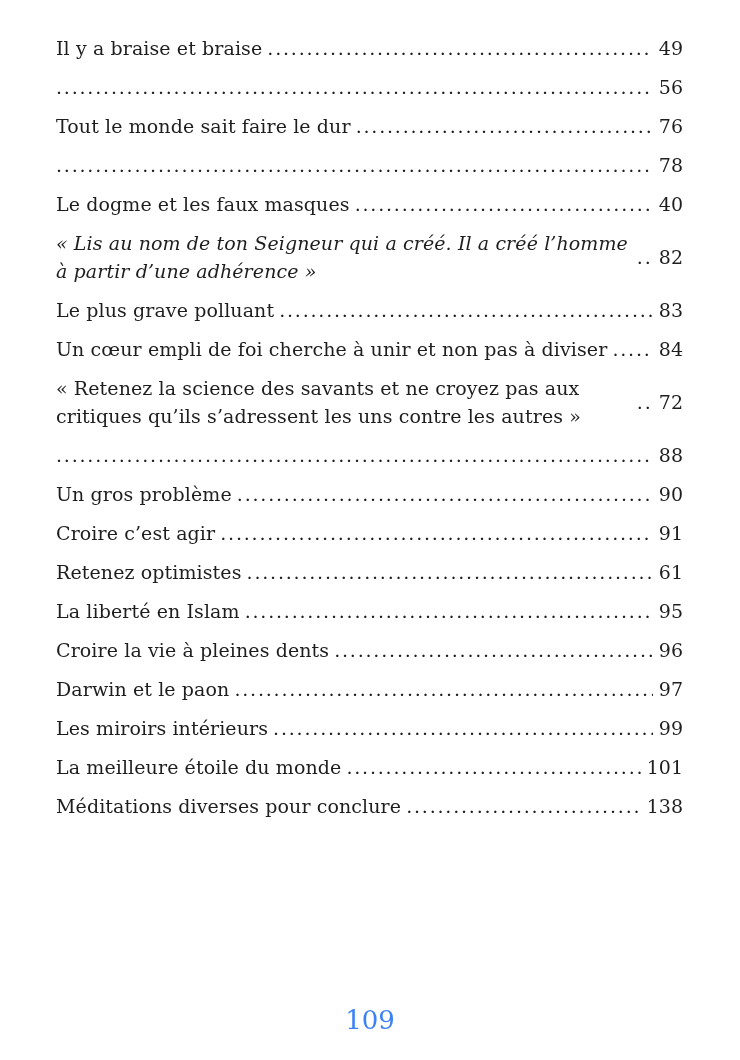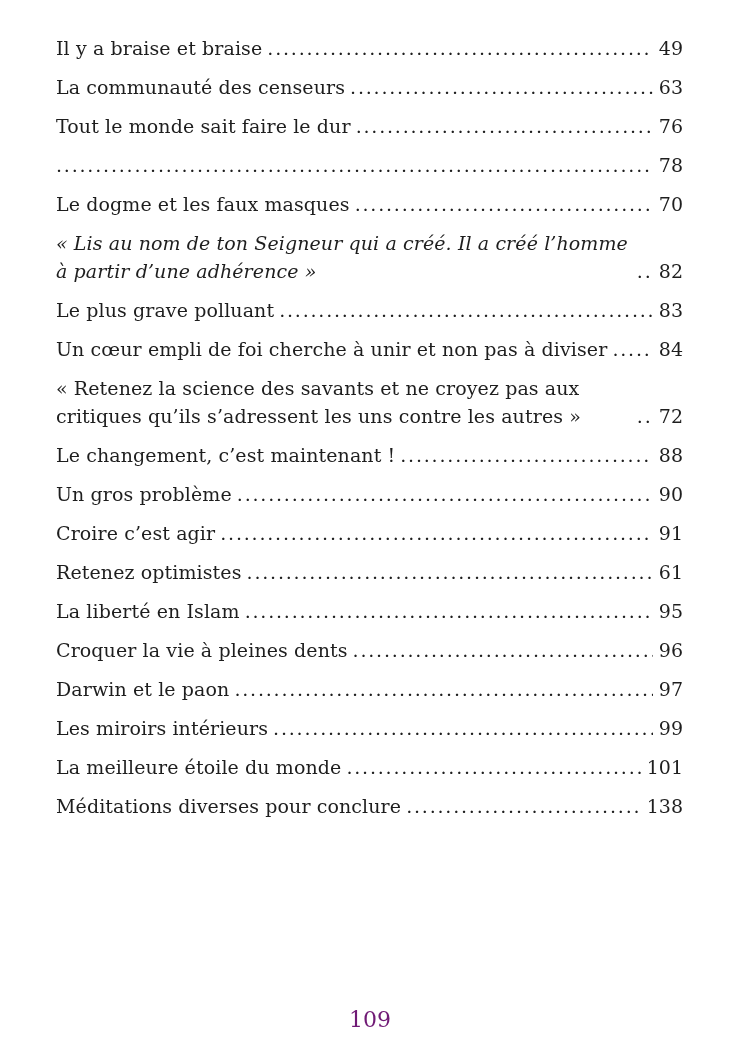--- a/index.html
+++ b/index.html
@@ -20,21 +20,21 @@
     position: absolute;
     left: 56px;
     right: 57px;
     top: 34px;
   }
   .entry {
     margin-bottom: 11px;
   }
   .entry-line {
     display: flex;
-    align-items: flex-end;
+    align-items: center;
   }
   .title {
     font-size: 19px;
     line-height: 28px;
     padding-right: 5px;
     letter-spacing: 0.1px;
   }
   .entry.italic .title {
     font-style: italic;
   }
@@ -52,62 +52,61 @@
     font-size: 19px;
     line-height: 28px;
     padding-left: 6px;
   }
   .footer {
     position: absolute;
     left: 0;
     right: 0;
     bottom: 28px;
     text-align: center;
-    font-size: 22px;
+    font-size: 26px;
     line-height: 24px;
-    color: #701a75;
+    color: #3b82f6;
   }
 </style>
 </head>
 <body>
 
 <div class="page">
   <div class="toc" id="toc-list">
       <div class="entry">
         <div class="entry-line">
           <span class="title">Il y a braise et braise</span>
           <span class="dots">............................................................................................................................................................................................................................</span>
           <span class="pagenum">49</span>
         </div>
       </div>
       <div class="entry">
         <div class="entry-line">
-          <span class="title">La communauté des censeurs</span>
-          <span class="dots">............................................................................................................................................................................................................................</span>
-          <span class="pagenum">63</span>
+          <span class="dots">............................................................................................................................................................................................................................</span>
+          <span class="pagenum">56</span>
         </div>
       </div>
       <div class="entry">
         <div class="entry-line">
           <span class="title">Tout le monde sait faire le dur</span>
           <span class="dots">............................................................................................................................................................................................................................</span>
           <span class="pagenum">76</span>
         </div>
       </div>
       <div class="entry">
         <div class="entry-line">
           <span class="dots">............................................................................................................................................................................................................................</span>
           <span class="pagenum">78</span>
         </div>
       </div>
       <div class="entry">
         <div class="entry-line">
           <span class="title">Le dogme et les faux masques</span>
           <span class="dots">............................................................................................................................................................................................................................</span>
-          <span class="pagenum">70</span>
+          <span class="pagenum">40</span>
         </div>
       </div>
       <div class="entry italic">
         <div class="entry-line">
           <span class="title">« Lis au nom de ton Seigneur qui a créé. Il a créé l’homme à partir d’une adhérence »</span>
           <span class="dots">............................................................................................................................................................................................................................</span>
           <span class="pagenum">82</span>
         </div>
       </div>
       <div class="entry">
@@ -126,21 +125,20 @@
       </div>
       <div class="entry">
         <div class="entry-line">
           <span class="title">« Retenez la science des savants et ne croyez pas aux critiques qu’ils s’adressent les uns contre les autres »</span>
           <span class="dots">............................................................................................................................................................................................................................</span>
           <span class="pagenum">72</span>
         </div>
       </div>
       <div class="entry">
         <div class="entry-line">
-          <span class="title">Le changement, c’est maintenant !</span>
           <span class="dots">............................................................................................................................................................................................................................</span>
           <span class="pagenum">88</span>
         </div>
       </div>
       <div class="entry">
         <div class="entry-line">
           <span class="title">Un gros problème</span>
           <span class="dots">............................................................................................................................................................................................................................</span>
           <span class="pagenum">90</span>
         </div>
@@ -161,21 +159,21 @@
       </div>
       <div class="entry">
         <div class="entry-line">
           <span class="title">La liberté en Islam</span>
           <span class="dots">............................................................................................................................................................................................................................</span>
           <span class="pagenum">95</span>
         </div>
       </div>
       <div class="entry">
         <div class="entry-line">
-          <span class="title">Croquer la vie à pleines dents</span>
+          <span class="title">Croire la vie à pleines dents</span>
           <span class="dots">............................................................................................................................................................................................................................</span>
           <span class="pagenum">96</span>
         </div>
       </div>
       <div class="entry">
         <div class="entry-line">
           <span class="title">Darwin et le paon</span>
           <span class="dots">............................................................................................................................................................................................................................</span>
           <span class="pagenum">97</span>
         </div>

